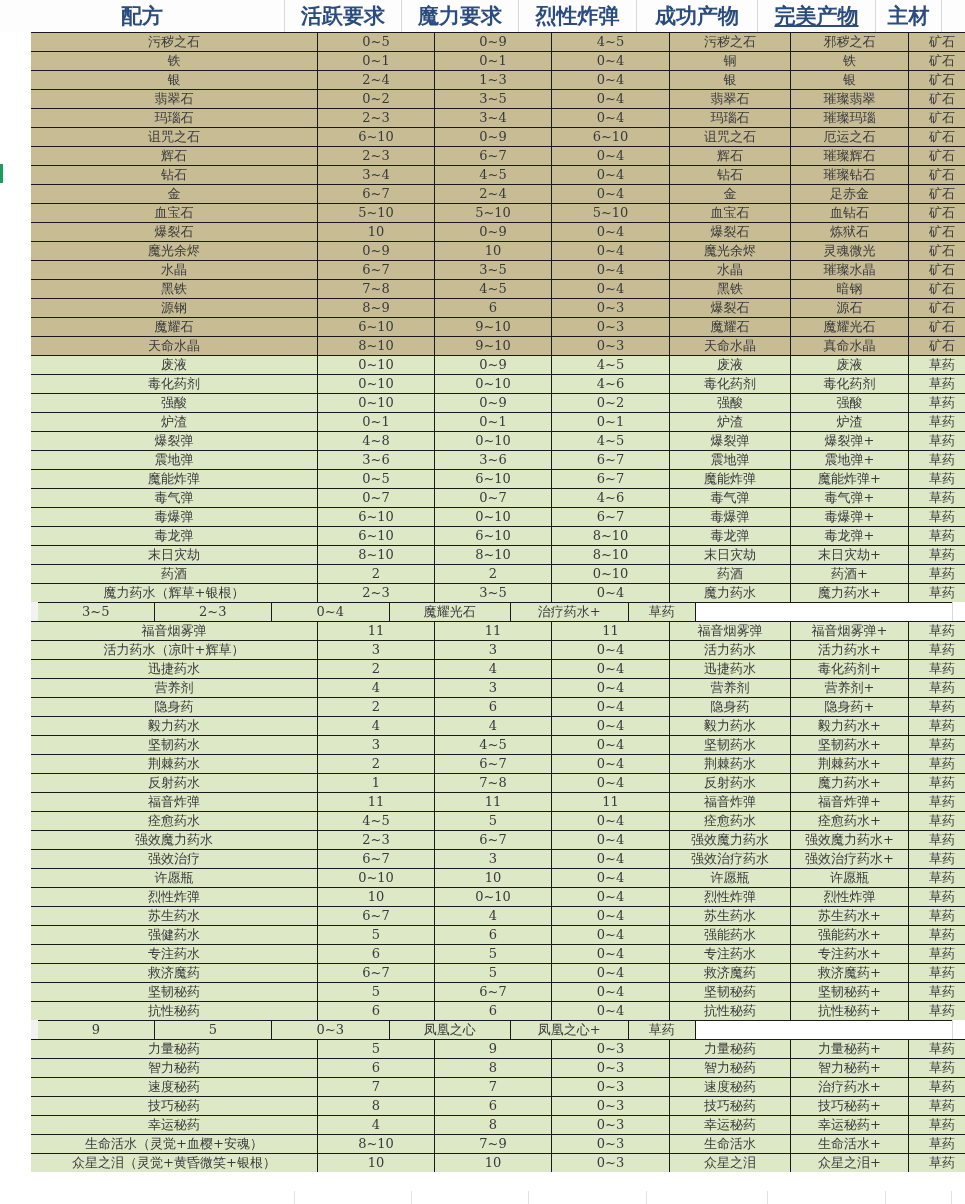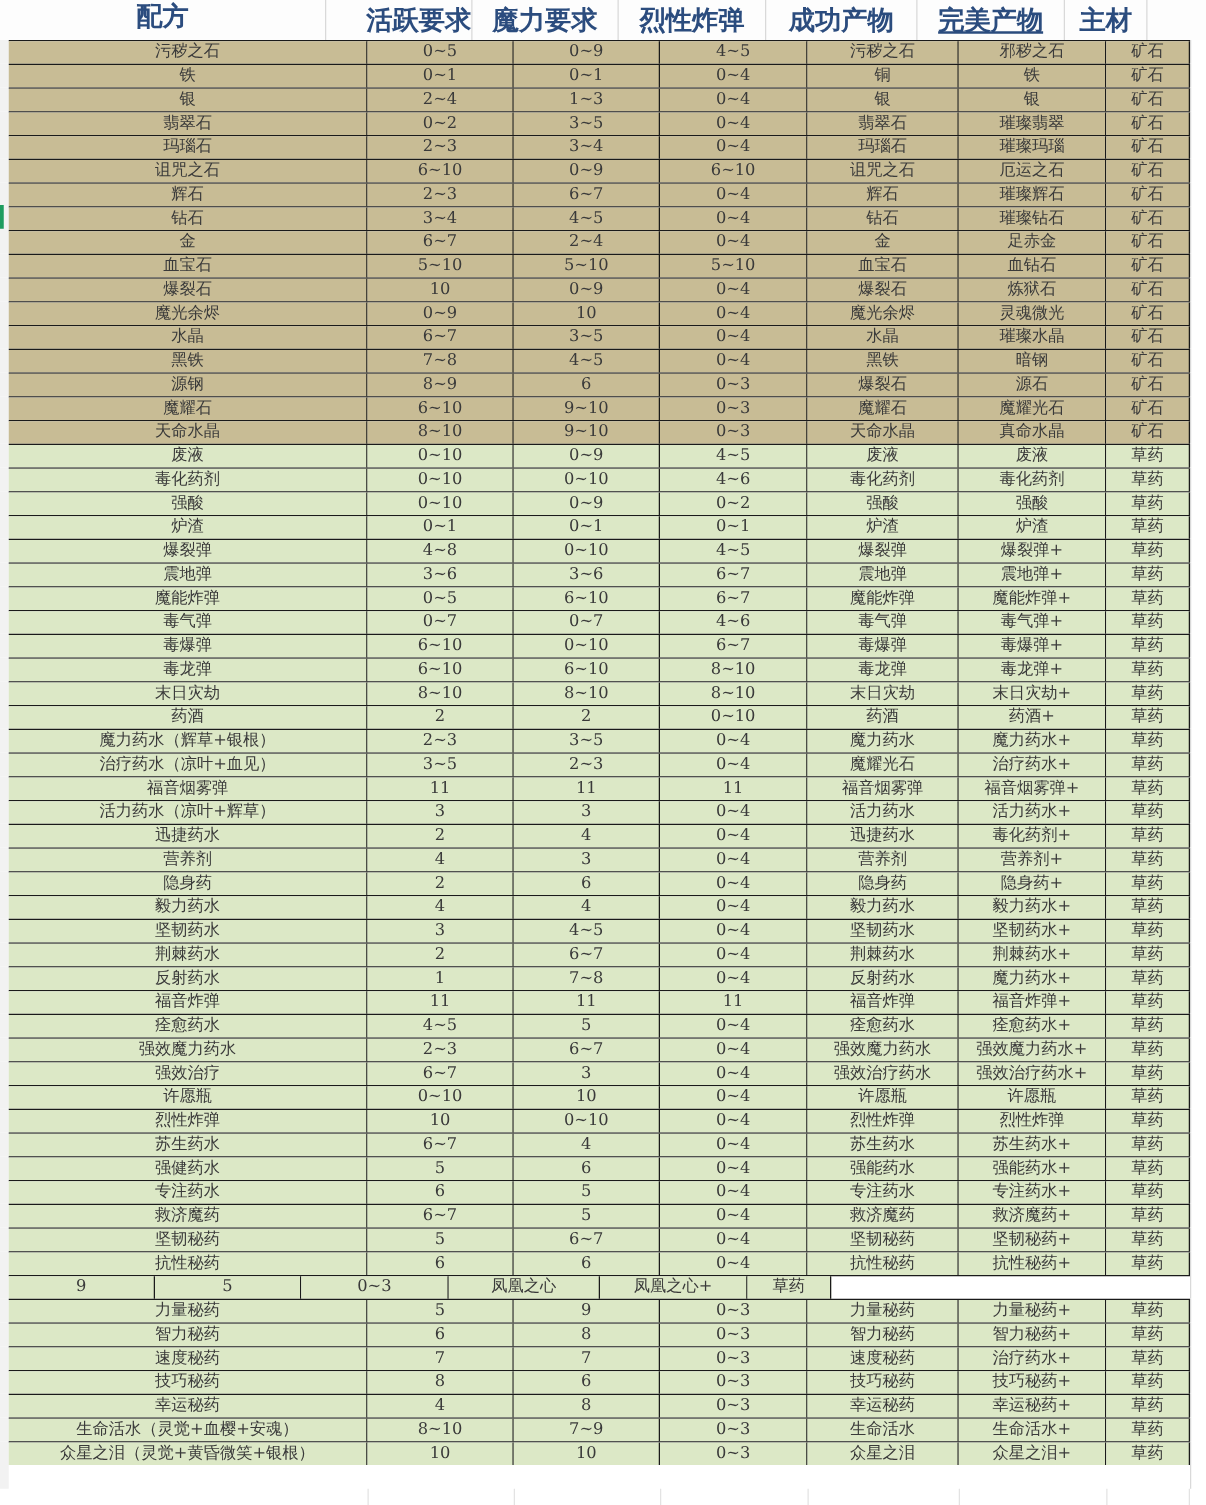--- a/index.html
+++ b/index.html
@@ -14,25 +14,25 @@
   .header-row{
     display:flex;height:32px;background:#fdfdfd;
     align-items:center;
   }
   .header-cell{
     box-sizing:border-box;height:32px;line-height:32px;
     text-align:center;font-weight:bold;font-size:21px;
     color:#2B4C7E;border-right:1px solid #d9d9d9;
     overflow:hidden;white-space:nowrap;
   }
-  .hc0{width:261px;font-family:Liberation Mono, monospace;} .hc1{width:117px;text-align:right;} .hc2{width:117px;} .hc3{width:118px;}
+  .hc0{width:285px;} .hc1{width:117px;} .hc2{width:117px;} .hc3{width:118px;}
   .hc4{width:121px;} .hc5{width:118px;text-decoration:underline;} .hc6{width:66px;}
   .hc7{width:13px;border-right:none;}
   
-  .table-body{position:relative;}
+  .table-body{position:relative;padding-left:31px;}
   .row{display:flex;height:19px;}
   .left-strip{width:7px;background:#f2f2f2;}
   .right-strip{width:13px;background:#ffffff;border-left:1px solid #d9d9d9;box-sizing:border-box;}
   .cells{
     display:flex;width:945px;box-sizing:border-box;
     border-top:1px solid #1a1a1a;
   }
   .row:last-child .cells{border-bottom:1px solid #1a1a1a;margin-top:48px;}
   .cell{
     box-sizing:border-box;height:100%;
@@ -457,21 +457,20 @@
       <div class="cell c3">0~4</div>
       <div class="cell c4">魔力药水</div>
       <div class="cell c5">魔力药水+</div>
       <div class="cell c6">草药</div>
     </div>
     <div class="right-strip"></div>
   </div>
     <div class="row herb">
     <div class="left-strip"></div>
     <div class="cells">
-      <div class="cell c0">治疗药水（凉叶+血见）</div>
       <div class="cell c1">3~5</div>
       <div class="cell c2">2~3</div>
       <div class="cell c3">0~4</div>
       <div class="cell c4">魔耀光石</div>
       <div class="cell c5">治疗药水+</div>
       <div class="cell c6">草药</div>
     </div>
     <div class="right-strip"></div>
   </div>
     <div class="row herb">

